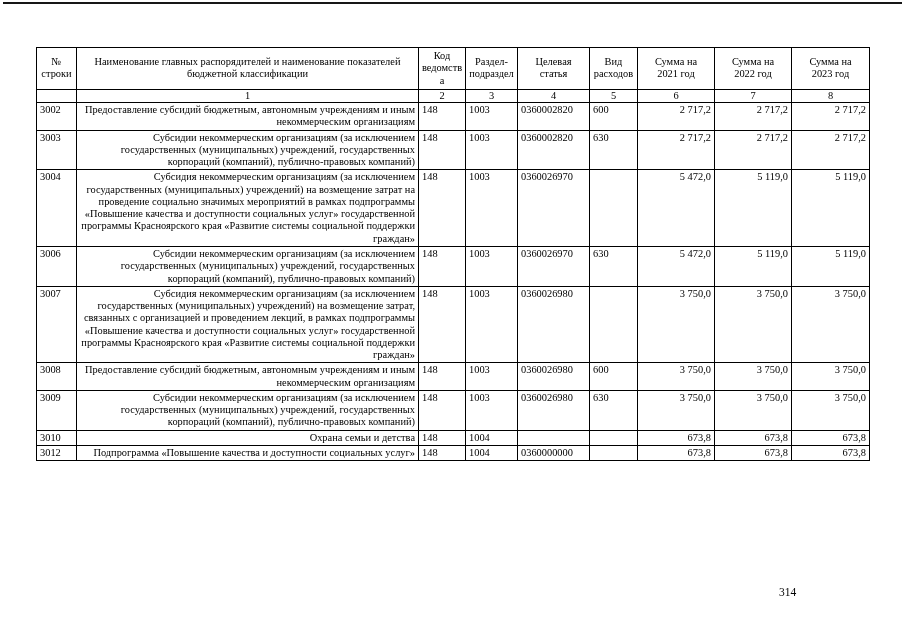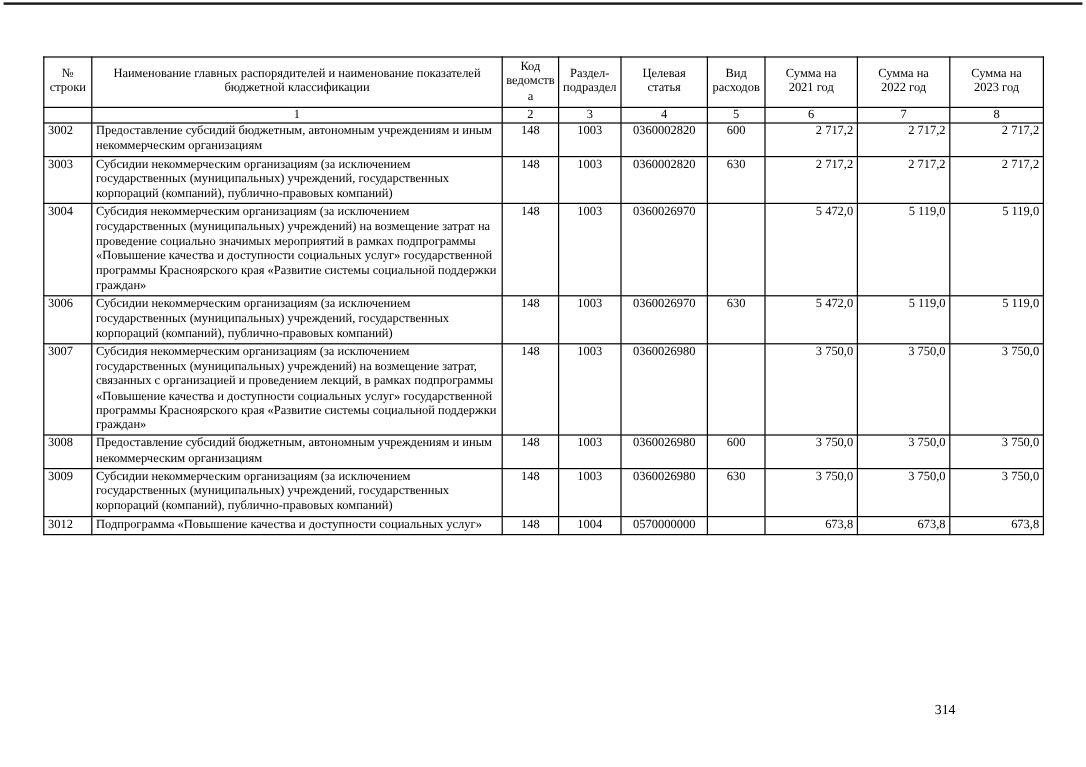--- a/index.html
+++ b/index.html
@@ -47,22 +47,22 @@
     text-align: center;
     vertical-align: middle;
     white-space: pre-line;
     padding: 2px 2px;
   }
   tr.colnum-row td {
     text-align: center;
     padding: 0 2px;
   }
   td.c-num  { text-align: left; }
-  td.c-name { text-align: left; padding-left: 2px; padding-right: 2px; }
-  td.c-code { text-align: center; }
+  td.c-name { text-align: right; padding-left: 2px; padding-right: 2px; }
+  td.c-code { }
   td.c-sum  { text-align: right; }
   .page-num {
     position: absolute;
     top: 586px;
     left: 779px;
     font-size: 11.5px;
   }
 </style>
 </head>
 <body>
@@ -185,25 +185,36 @@
     <td class="c-name">Субсидии некоммерческим организациям (за исключением государственных (муниципальных) учреждений, государственных корпораций (компаний), публично-правовых компаний)</td>
     <td class="c-code">148</td>
     <td class="c-code">1003</td>
     <td class="c-code">0360026980</td>
     <td class="c-code">630</td>
     <td class="c-sum">3 750,0</td>
     <td class="c-sum">3 750,0</td>
     <td class="c-sum">3 750,0</td>
   </tr>
       <tr>
+    <td class="c-num">3010</td>
+    <td class="c-name">Охрана семьи и детства</td>
+    <td class="c-code">148</td>
+    <td class="c-code">1004</td>
+    <td class="c-code"></td>
+    <td class="c-code"></td>
+    <td class="c-sum">673,8</td>
+    <td class="c-sum">673,8</td>
+    <td class="c-sum">673,8</td>
+  </tr>
+      <tr>
     <td class="c-num">3012</td>
     <td class="c-name">Подпрограмма «Повышение качества и доступности социальных услуг»</td>
     <td class="c-code">148</td>
     <td class="c-code">1004</td>
-    <td class="c-code">0570000000</td>
+    <td class="c-code">0360000000</td>
     <td class="c-code"></td>
     <td class="c-sum">673,8</td>
     <td class="c-sum">673,8</td>
     <td class="c-sum">673,8</td>
   </tr>
     </tbody>
 </table>
 
 <div class="page-num">314</div>
 

